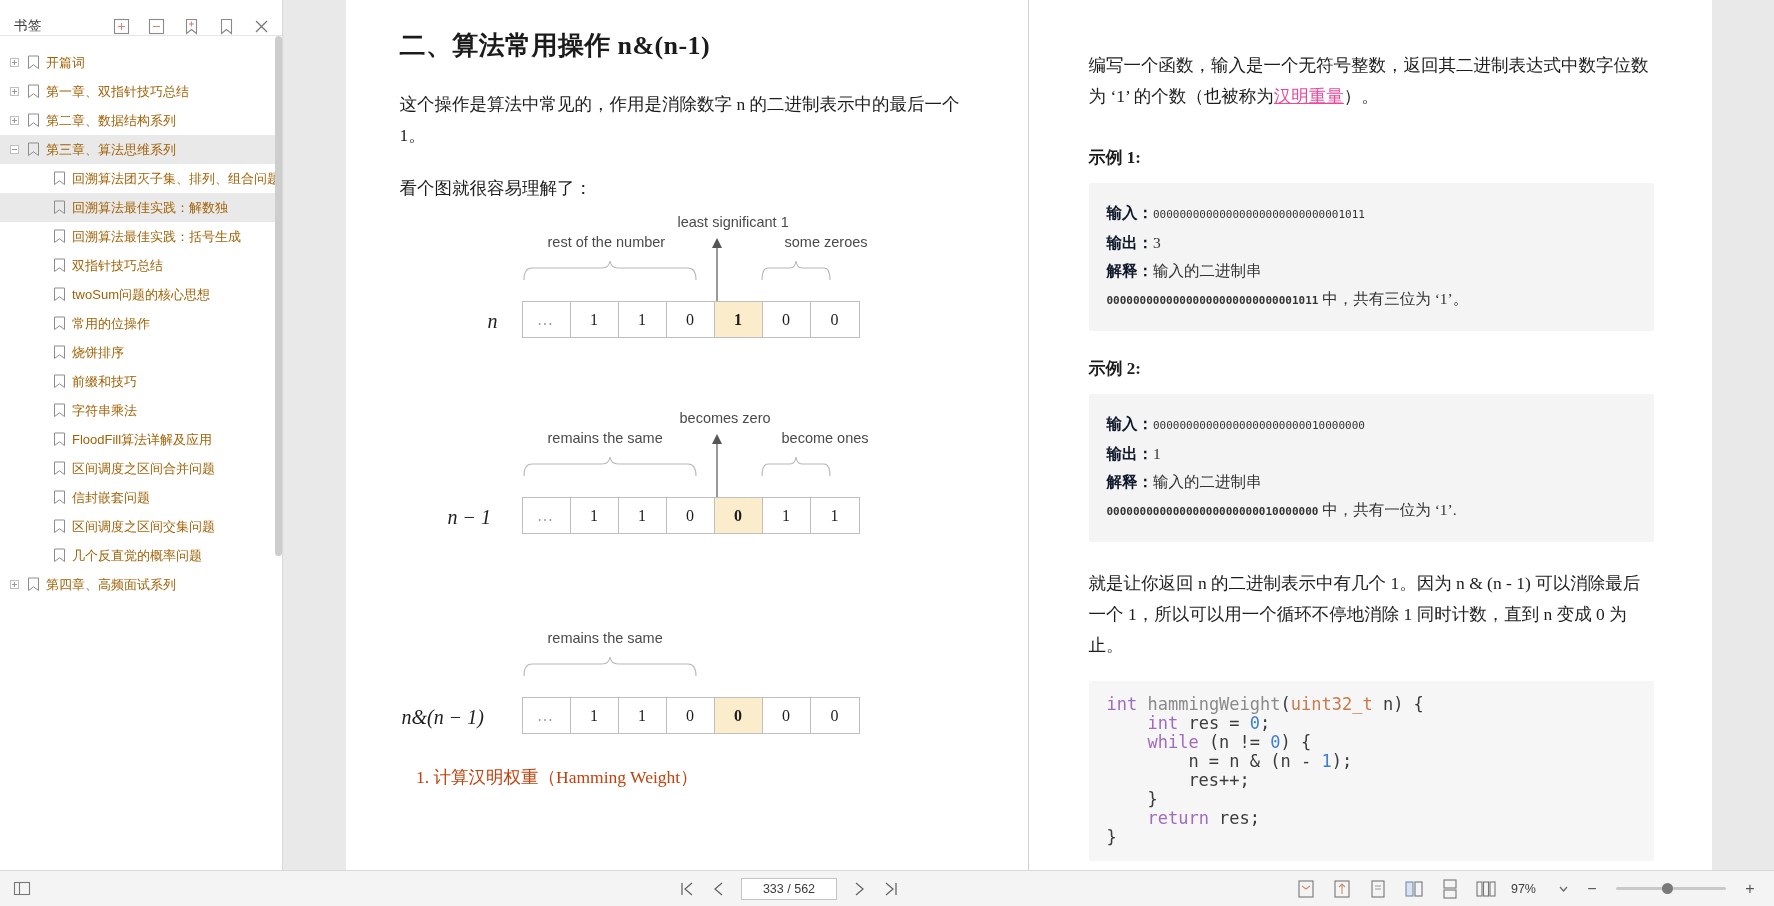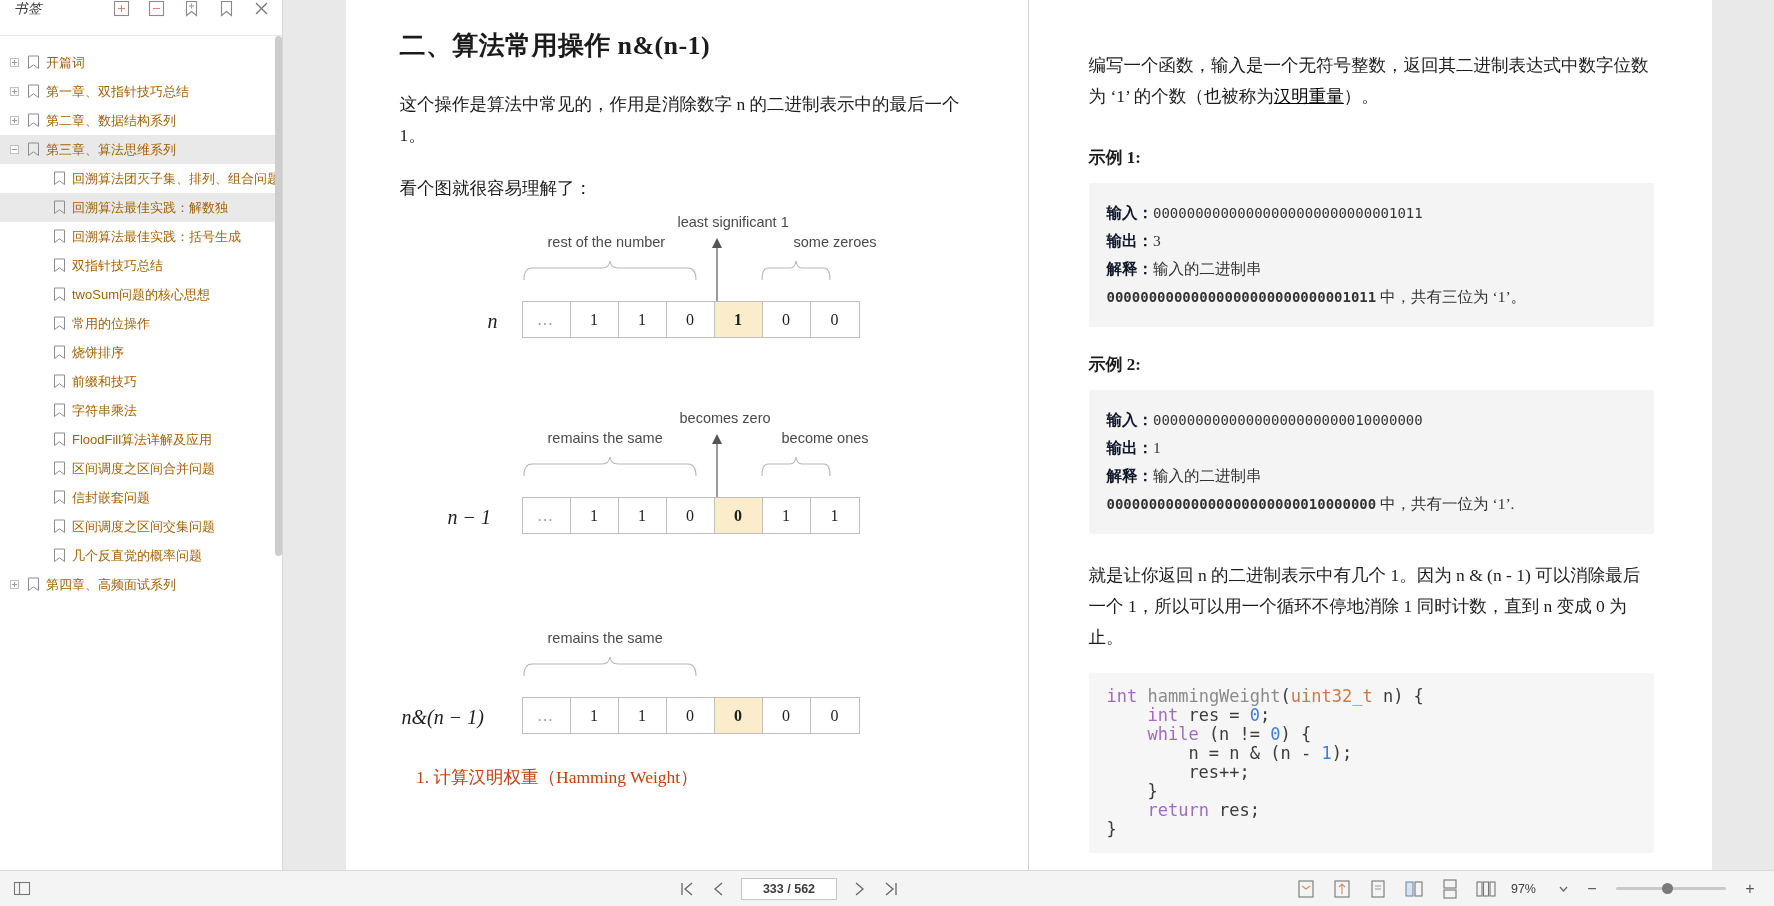--- a/index.html
+++ b/index.html
@@ -14,24 +14,23 @@
 
   
   .sidebar {
     width: 283px; min-width: 283px;
     background: #ffffff;
     border-right: 1px solid #d8d8d8;
     display: flex; flex-direction: column;
     position: relative;
   }
   .sb-header {
-    height: 36px; display: flex; align-items: flex-start;
+    height: 36px; display: flex; align-items: flex-end;
     padding: 0 12px 0 14px;
     border-bottom: 1px solid #e6e6e6;
-    font-style: italic;
   }
   .sb-title { font-size: 13.5px; color: #3c3c3c; letter-spacing: .5px; }
   .sb-tools { margin-left: auto; display: flex; align-items: center; gap: 18px; }
   .sb-tools .ic { width: 17px; height: 17px; display: block; cursor: pointer; }
   .sb-tools .ic svg { display: block; }
 
   .sb-list { flex: 1; overflow: hidden; padding-top: 12px; }
   .sb-item {
     display: flex; align-items: center; height: 29px;
     padding-left: 10px; cursor: pointer; position: relative;
@@ -123,36 +122,36 @@
     font-size: 17.5px; line-height: 30px; color: #c2410c;
     margin: 20px 0 0 34px;
   }
 
   
   .r-quote {
     font-family: "Liberation Serif", serif;
     font-size: 17.5px; line-height: 31px; color: #1d1d1d;
     margin: 22px 0 34px 0;
   }
-  .r-quote a { color: #000000; text-decoration: underline; }
+  .r-quote a { color: #ec4899; text-decoration: underline; }
   .r-h3 {
     font-family: "Liberation Serif", serif; font-weight: bold;
     font-size: 17px; color: #1b1b1b; margin-bottom: 14px;
   }
   .codebox {
     background: #f4f4f4; border-radius: 2px;
     padding: 16px 18px; margin-bottom: 26px;
   }
   .cline {
     font-family: "Liberation Serif", serif; font-size: 15.5px;
     line-height: 28px; color: #333;
   }
   .cline b { font-weight: bold; color: #0f172a; }
   .mono {
-    font-family: "DejaVu Sans Mono", monospace; font-size: 14px;
+    font-family: "DejaVu Sans Mono", monospace; font-size: 11px;
     color: #333; letter-spacing: 0;
   }
   .mono.b { font-weight: bold; }
   .codeblk {
     background: #f6f6f6; border-radius: 2px; padding: 14px 18px;
     margin-top: 20px;
   }
   .codeblk pre {
     font-family: "DejaVu Sans Mono", monospace;
     font-size: 17px; line-height: 19px; color: #3b3b3b;
@@ -162,21 +161,21 @@
   .ty { color: #c97a4a; }
   .num { color: #3e7fd6; }
   .fn { color: #8a8a8a; }
 
   
   .bottombar {
     height: 36px; background: #f4f4f4; border-top: 1px solid #d8d8d8;
     display: flex; align-items: center; position: relative;
   }
   .bb-left { width: 283px; display: flex; align-items: center; padding-left: 12px; }
-  .bb-center { flex: 1; display: flex; align-items: center; justify-content: center; gap: 12px; font-weight: bold; }
+  .bb-center { flex: 1; display: flex; align-items: center; justify-content: center; gap: 12px; }
   .bb-right { display: flex; align-items: center; gap: 14px; padding-right: 14px; }
   .navbtn { width: 20px; height: 20px; cursor: pointer; display: block; }
   .pagebox {
     width: 96px; height: 22px; border: 1px solid #c4c4c4; background: #fff;
     display: flex; align-items: center; justify-content: center;
     font-size: 12.5px; color: #3c3c3c;
   }
   .tbic { width: 22px; height: 22px; cursor: pointer; display: block; }
   .zoomlbl { font-size: 12.5px; color: #3c3c3c; display: flex; align-items: center; gap: 23px; cursor: pointer; }
   .zbtn {
@@ -379,21 +378,21 @@
           <div class="page-inner">
             <h1 class="doc-h1">二、算法常用操作 n&amp;(n-1)</h1>
             <p class="doc-p">这个操作是算法中常见的，作用是消除数字 n 的二进制表示中的最后一个 1。</p>
             <p class="doc-p">看个图就很容易理解了：</p>
 
             <div class="figure">
 
               <div class="fig-block">
                 <div class="lab" style="left:148px; top:8px;">rest of the number</div>
                 <div class="lab" style="left:278px; top:-12px;">least significant 1</div>
-                <div class="lab" style="left:394px; top:8px;">some zeroes</div>
+                <div class="lab" style="left:385px; top:8px;">some zeroes</div>
 
                 <svg class="brace" style="left:122px; top:34px;" width="178" height="22">
                   <path d="M2,20 Q2,8 10,8 L80,8 Q87,8 88,1 Q89,8 96,8 L166,8 Q174,8 174,20" fill="none" stroke="#b8b8b8" stroke-width="1.1"></path>
                 </svg>
                 <svg class="brace" style="left:360px; top:34px;" width="74" height="22">
                   <path d="M2,20 Q2,8 8,8 L30,8 Q35,8 36,1 Q37,8 42,8 L64,8 Q70,8 70,20" fill="none" stroke="#b8b8b8" stroke-width="1.1"></path>
                 </svg>
                 <svg class="arrow-up" style="left:310px; top:10px;" width="14" height="72">
                   <line x1="7" y1="70" x2="7" y2="8" stroke="#555" stroke-width="1.2"></line>
                   <path d="M7,2 L12,12 L2,12 Z" fill="#555"></path>

